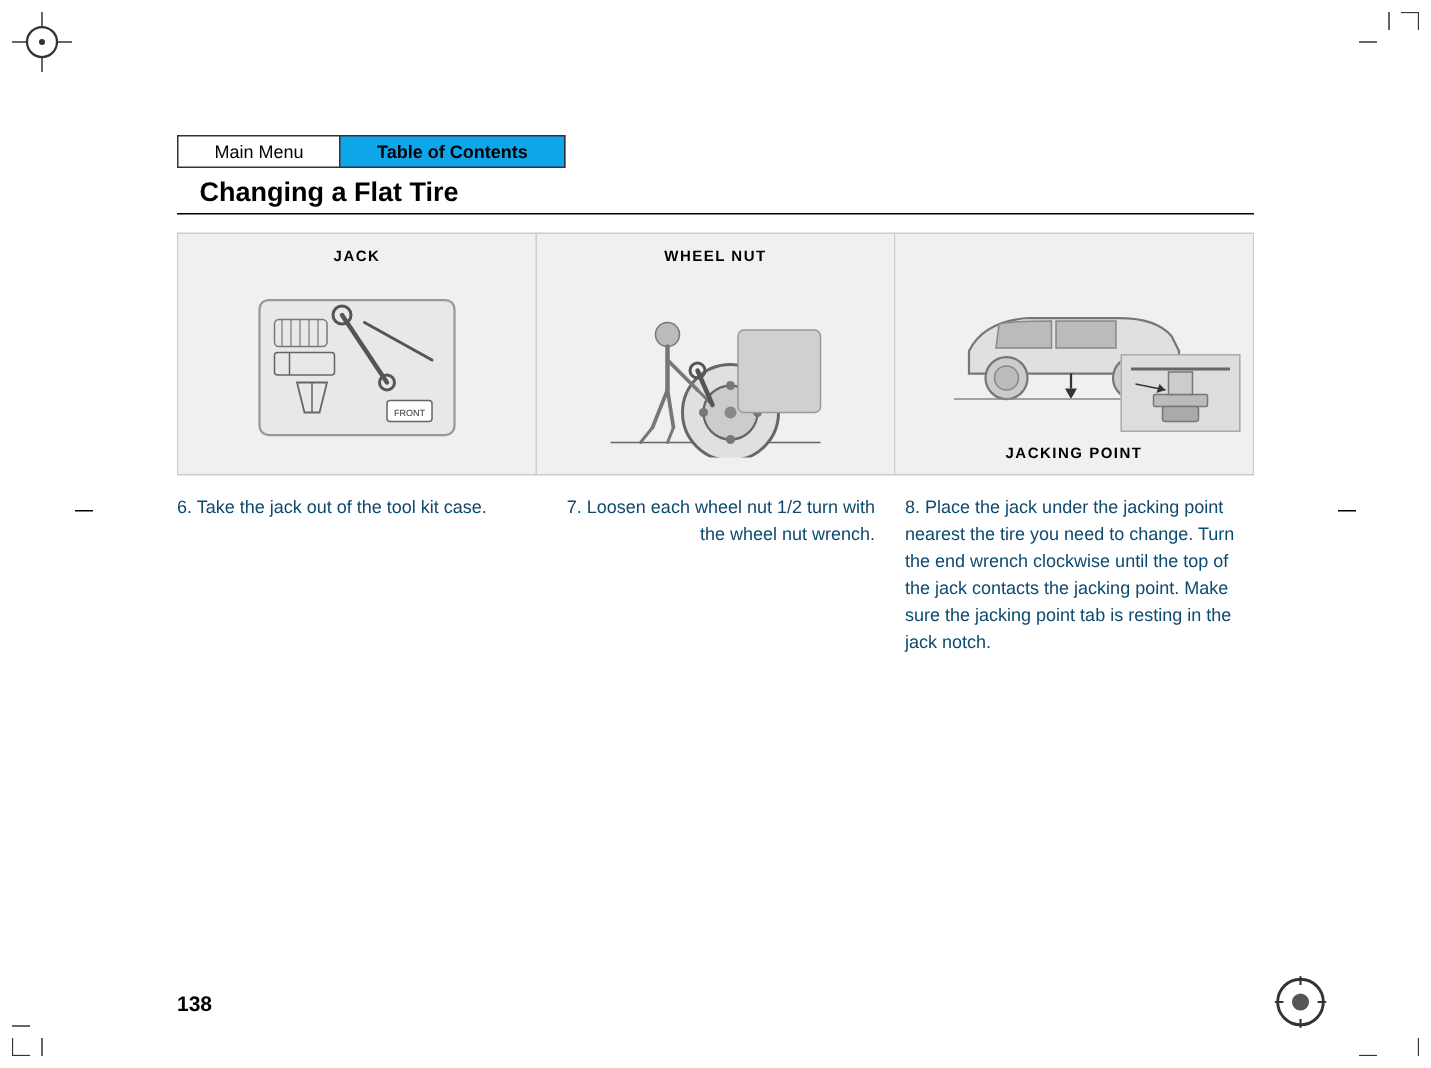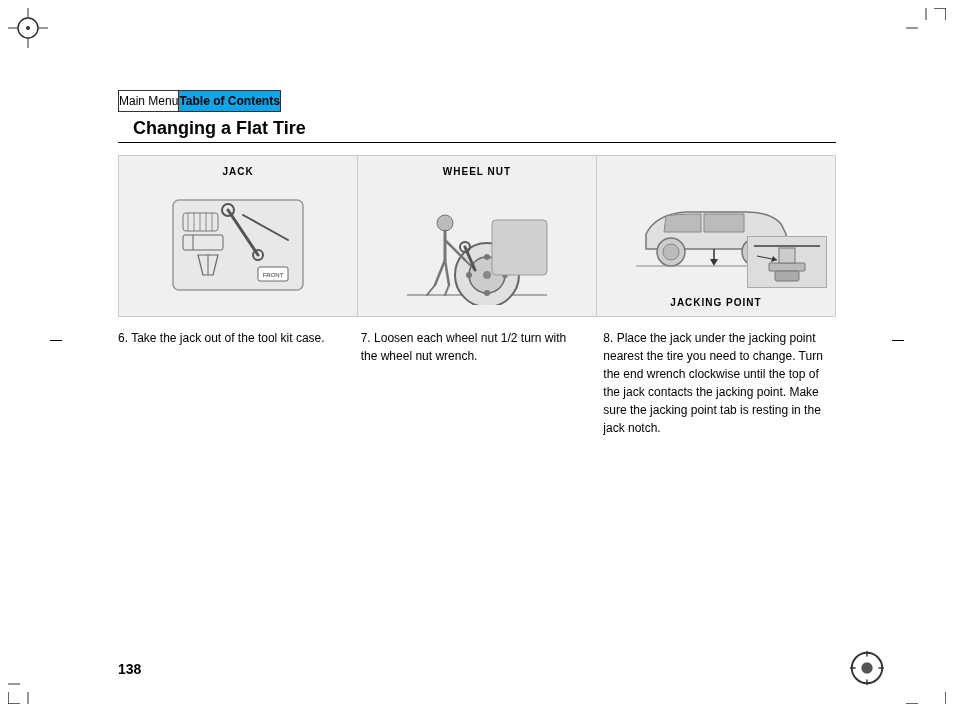--- a/index.html
+++ b/index.html
@@ -27,21 +27,21 @@
     .nav-bar {
       position: absolute;
       top: 90px;
       left: 118px;
       display: flex;
       align-items: center;
       gap: 0;
     }
     .nav-btn {
       border: 1px solid #333;
-      padding: 3px 0;
+      padding: 3px 24px;
       font-size: 12px;
       cursor: pointer;
       background: #fff;
       color: #000;
     }
     .nav-btn.active {
       background: #0ea5e9;
       font-weight: bold;
     }
     .nav-btn:first-child {
@@ -126,21 +126,21 @@
     .desc-row {
       display: flex;
       gap: 0;
     }
 
     .desc-col {
       flex: 1;
       padding: 8px 10px 0 0;
       font-size: 12px;
       line-height: 1.5;
-      color: #000000;
+      color: #0c4a6e;
       vertical-align: top;
     }
     .desc-col:nth-child(2) {
       padding-left: 10px;
     }
     .desc-col:nth-child(3) {
       padding-left: 10px;
     }
 
     
@@ -346,21 +346,21 @@
       </div>
       <div class="jacking-label">JACKING POINT</div>
     </div>
   </div>
 
   <div class="desc-row">
     <div class="desc-col">
       <span>6.</span>
       <span> Take the jack out of the tool kit case.</span>
     </div>
-    <div class="desc-col" style="text-align:left;">
+    <div class="desc-col" style="text-align:right;">
       <span>7.</span>
       <span> Loosen each wheel nut 1/2 turn with the wheel nut wrench.</span>
     </div>
     <div class="desc-col">
       <span>8.</span>
       <span> Place the jack under the jacking point nearest the tire you need to change. Turn the end wrench clockwise until the top of the jack contacts the jacking point. Make sure the jacking point tab is resting in the jack notch.</span>
     </div>
   </div>
 </div>
 

